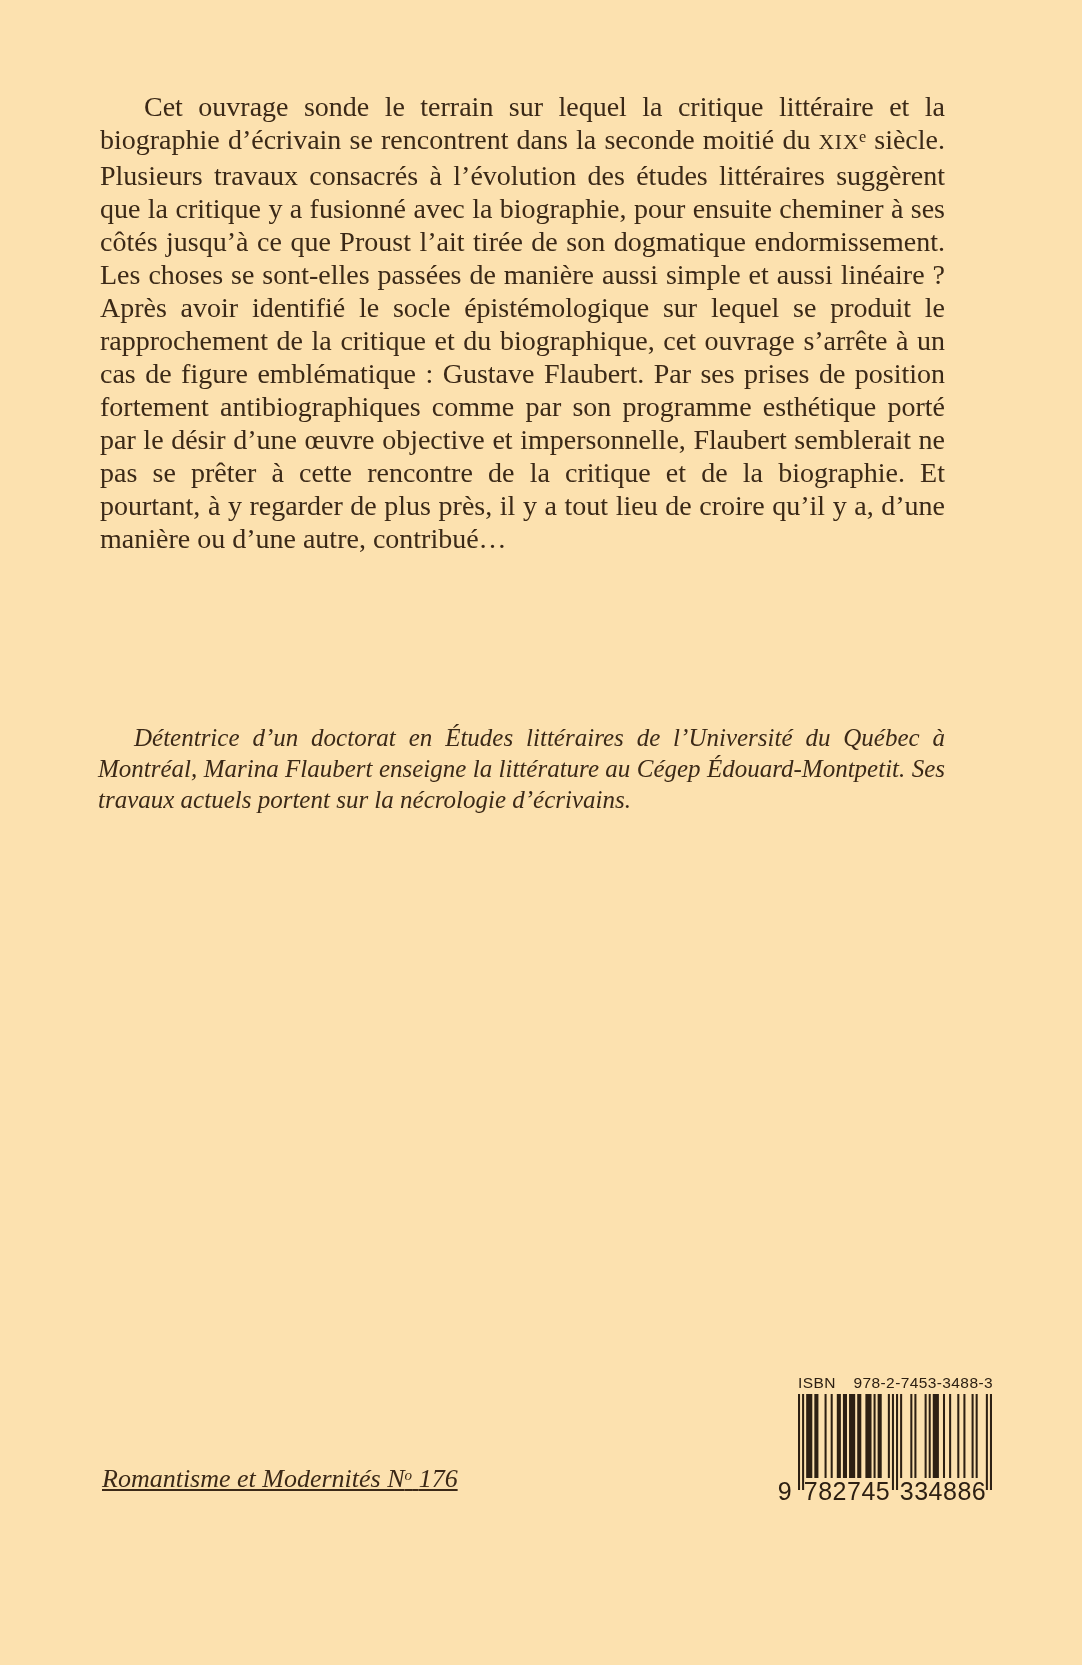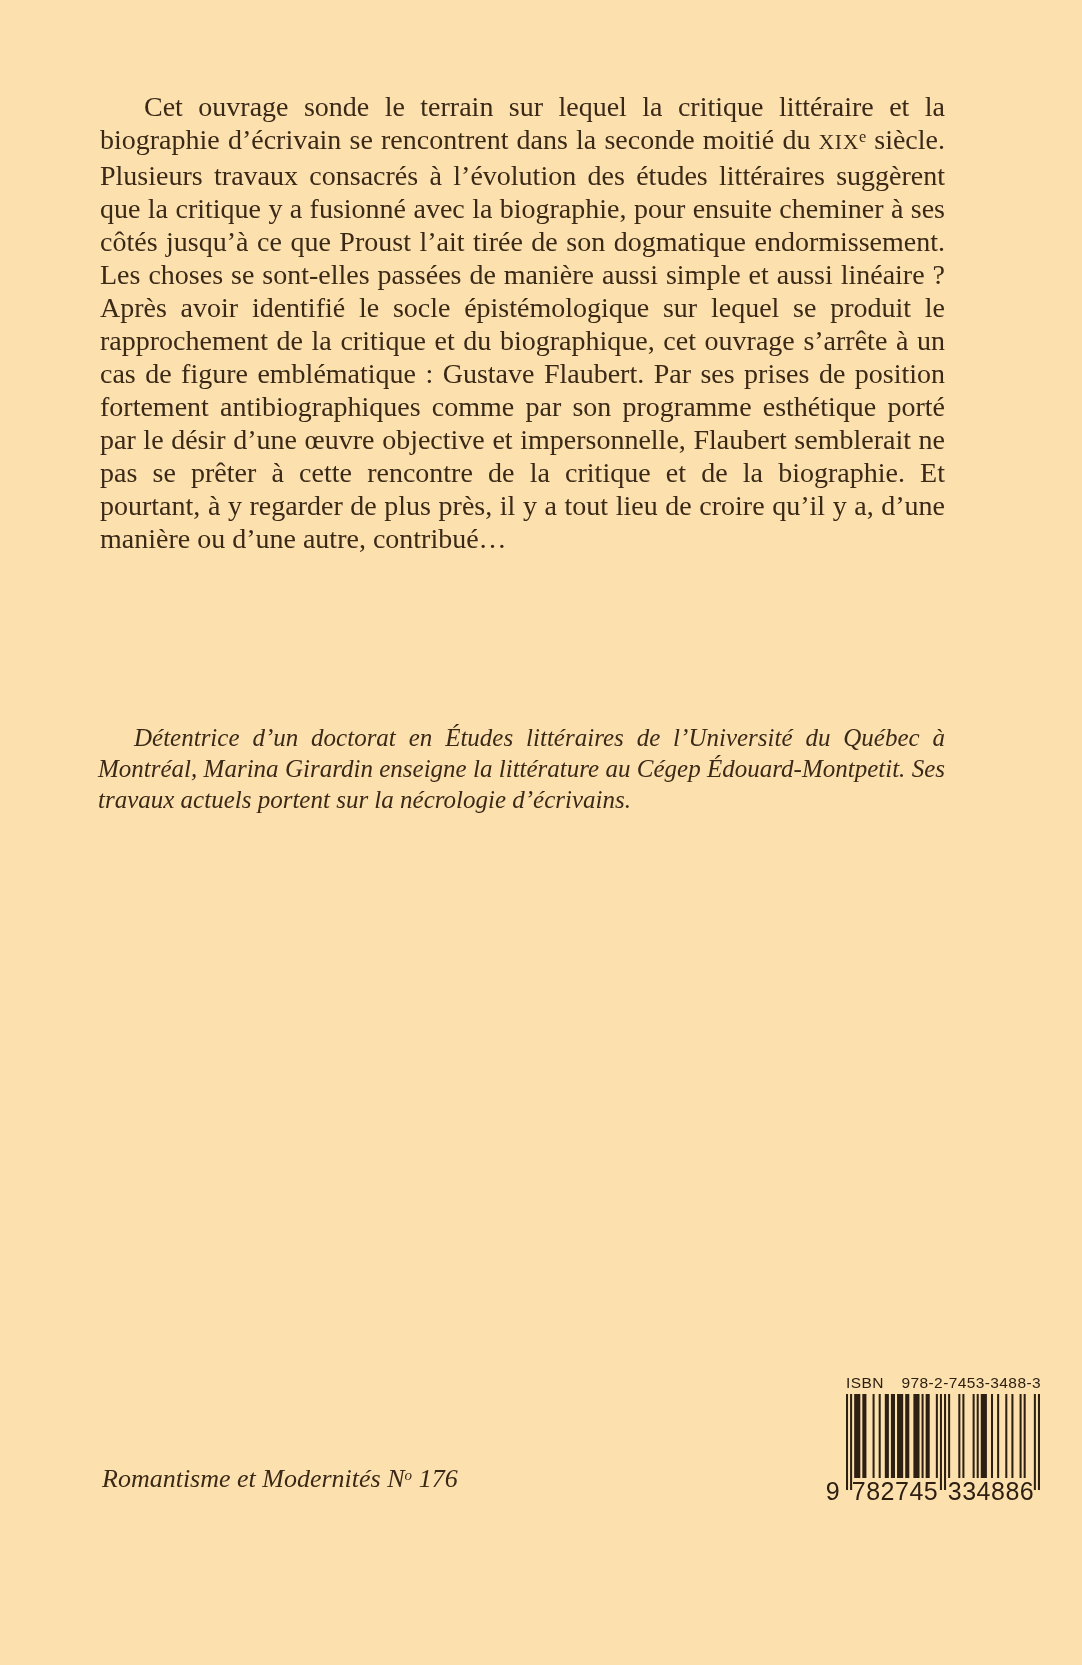--- a/index.html
+++ b/index.html
@@ -41,27 +41,27 @@
     text-indent: 36px;
     margin: 0;
   }
 
   .collection {
     position: absolute;
     left: 102px; top: 1464px;
     font-size: 26px;
     font-style: italic;
     white-space: nowrap;
+    text-decoration: underline;
   }
 
   .barcode-block {
     position: absolute;
     left: 771px; top: 1374px;
     width: 226px;
-    margin-left: 48px;
   }
   .isbn-line {
     margin-left: 27px;
     width: 195px;
     display: flex;
     justify-content: space-between;
     font-family: "Liberation Sans", sans-serif;
     font-size: 15.5px;
     line-height: 18px;
     letter-spacing: 0.4px;
@@ -77,21 +77,21 @@
 </style>
 </head>
 <body>
 
 <div class="cover">
 
   <p class="synopsis"><span>Cet ouvrage sonde le terrain sur lequel la critique littéraire et la biographie d’écrivain se rencontrent dans la seconde moitié du</span>
     <span class="smallcaps">xix</span><span class="sup">e</span>
     <span>siècle. Plusieurs travaux consacrés à l’évolution des études littéraires suggèrent que la critique y a fusionné avec la biographie, pour ensuite cheminer à ses côtés jusqu’à ce que Proust l’ait tirée de son dogmatique endormissement. Les choses se sont-elles passées de manière aussi simple et aussi linéaire ? Après avoir identifié le socle épistémologique sur lequel se produit le rapprochement de la critique et du biographique, cet ouvrage s’arrête à un cas de figure emblématique : Gustave Flaubert. Par ses prises de position fortement antibiographiques comme par son programme esthétique porté par le désir d’une œuvre objective et impersonnelle, Flaubert semblerait ne pas se prêter à cette rencontre de la critique et de la biographie. Et pourtant, à y regarder de plus près, il y a tout lieu de croire qu’il y a, d’une manière ou d’une autre, contribué…</span></p>
 
-  <p class="bio">Détentrice d’un doctorat en Études littéraires de l’Université du Québec à Montréal, Marina Girardin enseigne la littérature au Cégep Édouard-Montpetit. Ses travaux actuels portent sur la nécrologie d’écrivains.</p>
+  <p class="bio">Détentrice d’un doctorat en Études littéraires de l’Université du Québec à Montréal, Marina Flaubert enseigne la littérature au Cégep Édouard-Montpetit. Ses travaux actuels portent sur la nécrologie d’écrivains.</p>
 
   <div class="collection"><span>Romantisme et Modernités N</span><span class="sup">o</span>&nbsp;<span>176</span></div>
 
   <div class="barcode-block">
     <div class="isbn-line">
       <span>ISBN</span>
       <span>978-2-7453-3488-3</span>
     </div>
     <div class="bars"><svg width="226" height="112" viewBox="0 0 226 112">
           <rect x="27.00" y="0" width="2.04" height="96" fill="#2d2013"></rect>

